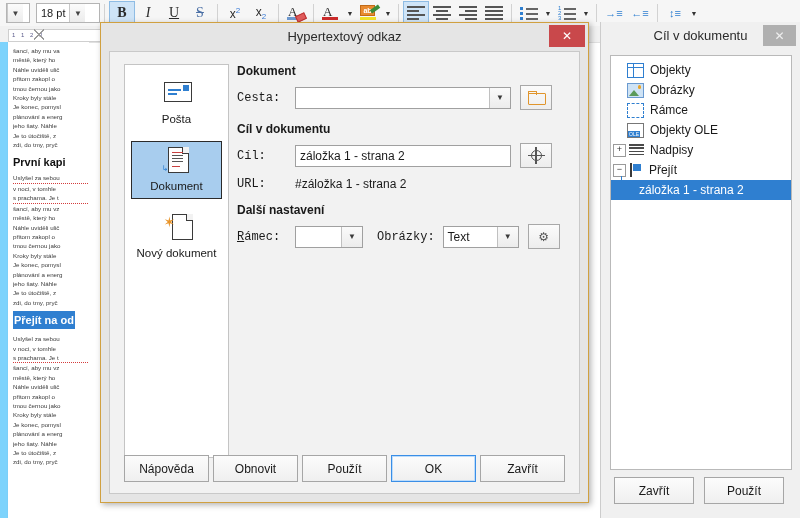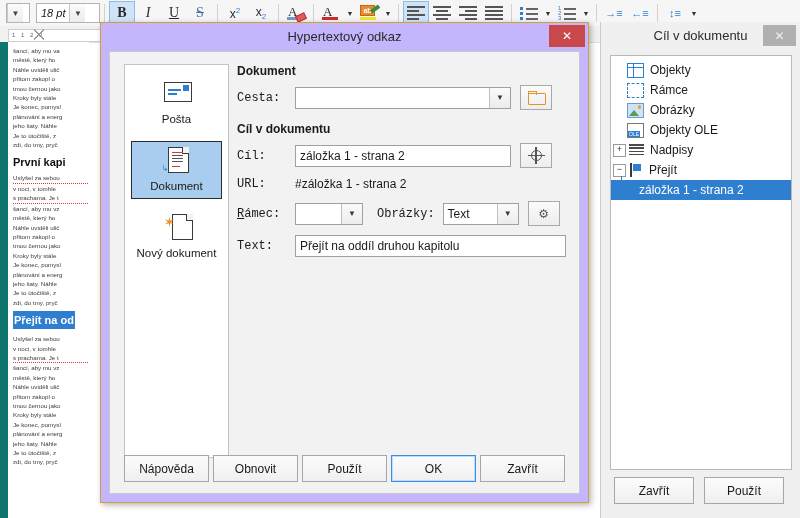--- a/index.html
+++ b/index.html
@@ -12,21 +12,21 @@
   
   #toolbar{
     position:absolute;left:0;top:0;width:800px;height:26px;
     background:#f6f6f6;border-bottom:1px solid #d9d9d9;
     display:flex;align-items:center;
   }
   .tb-sep{width:1px;height:18px;background:#d2d2d2;margin:0 4px;}
   .combo-sm{
     height:18px;border:1px solid #b4b4b4;background:#fff;display:flex;align-items:center;
   }
-  .combo-sm .cval{padding:0 4px;font-size:11px;line-height:18px;white-space:nowrap;font-style:italic;}
+  .combo-sm .cval{padding:0 4px;font-size:11px;line-height:18px;white-space:nowrap;}
   .combo-sm .carr{
     width:15px;height:18px;background:linear-gradient(#fbfbfb,#ececec);
     border-left:1px solid #c8c8c8;display:flex;align-items:center;justify-content:center;
     font-size:8px;color:#444;
   }
   .tb-btn{
     width:26px;height:24px;display:flex;align-items:center;justify-content:center;
     font-size:13px;color:#2b2b2b;position:relative;
   }
   .tb-btn.on{background:#cfe4f7;border:1px solid #8fbce4;box-sizing:border-box;}
@@ -65,41 +65,41 @@
     position:absolute;left:8px;top:3px;width:95px;height:11px;background:#fff;border:1px solid #cfcfcf;
     font-size:6px;color:#5a5a8a;letter-spacing:2px;padding-left:3px;line-height:11px;white-space:nowrap;overflow:hidden;
   }
   #ruler .hourglass{
     position:absolute;left:34px;top:2px;width:10px;height:13px;
     background:linear-gradient(135deg,transparent 45%,#9a9a9a 45%,#9a9a9a 55%,transparent 55%),
                linear-gradient(45deg,transparent 45%,#9a9a9a 45%,#9a9a9a 55%,transparent 55%);
   }
   
   #doc{
-    position:absolute;left:0;top:42px;width:89px;height:476px;background:#0f766e;overflow:hidden;
+    position:absolute;left:0;top:42px;width:89px;height:476px;background:#7dd3fc;overflow:hidden;
   }
   #page{
     position:absolute;left:8px;top:0;width:100px;height:476px;background:#fff;
     box-shadow:1px 0 2px rgba(0,0,0,.25);overflow:hidden;padding:4px 2px 0 5px;box-sizing:border-box;
   }
   .dline{
     font-size:6.2px;line-height:9.4px;color:#3a3a3a;white-space:nowrap;overflow:hidden;
     font-family:"Liberation Sans",sans-serif;
   }
   .dhead{
     font-size:11px;font-weight:bold;line-height:18px;color:#111;white-space:nowrap;overflow:hidden;margin:4px 0 2px;
     font-family:"Liberation Sans",sans-serif;
   }
   .dhead.sel{background:#2f7fd0;color:#fff;display:inline-block;padding:0 1px;}
   .sq{border-bottom:1.5px dotted #d43c3c;}
   .sqr{border-bottom:1.5px dotted #d43c3c;}
   
   #dialog{
     position:absolute;left:100px;top:22px;width:489px;height:481px;
-    background:#c4b5fd;border:1px solid #d0a040;box-sizing:border-box;
+    background:#e5e5e5;border:1px solid #d0a040;box-sizing:border-box;
     box-shadow:2px 2px 6px rgba(0,0,0,.3);
   }
   #dlg-title{
     height:27px;display:flex;align-items:center;justify-content:center;position:relative;
     color:#2b2b2b;font-size:13px;
   }
   #dlg-close{
     position:absolute;right:3px;top:2px;width:36px;height:22px;background:#c9484b;
     display:flex;align-items:center;justify-content:center;color:#fff;font-size:12px;
   }
@@ -478,38 +478,35 @@
               <i class="tv"></i>
               <i class="th"></i>
             </span>
         </span>
       </div>
       <div class="urlrow">
         <span class="lbl">URL:</span>
         <span class="urlval">#záložka 1 - strana 2</span>
       </div>
 
+      <div class="grp-title" style="margin-top:12px">Další nastavení</div>
       <div class="row">
         <span class="lbl"><u>R</u><span></span>ámec:</span>
         <span class="cmb" style="width:68px">
           <span class="v"></span>
           <span class="a">▼</span>
         </span>
         <span class="lbl" style="width:auto;margin-left:14px;margin-right:8px">Obrázky:</span>
         <span class="cmb" style="width:76px">
           <span class="v">Text</span>
           <span class="a">▼</span>
         </span>
         <span class="sqbtn">
             <span class="gear">⚙</span>
           </span>
-      </div>
-      <div class="row">
-        <span class="lbl">Text:</span>
-        <span class="txtbox" style="width:271px">Přejít na oddíl druhou kapitolu</span>
       </div>
     </div>
 
     <div id="dlg-btns">
       <div class="btn">
           <span>Nápověda</span>
         </div>
       <div class="btn">
           <span>Obnovit</span>
         </div>
@@ -534,27 +531,27 @@
     </div>
   </div>
   <div id="tree">
     <div class="tnode">
       <span class="exp blank"></span>
       <span class="tico ti-table"></span>
       <span>Objekty</span>
     </div>
     <div class="tnode">
       <span class="exp blank"></span>
+      <span class="tico ti-img"></span>
+      <span>Obrázky</span>
+    </div>
+    <div class="tnode">
+      <span class="exp blank"></span>
       <span class="tico ti-frame"></span>
       <span>Rámce</span>
-    </div>
-    <div class="tnode">
-      <span class="exp blank"></span>
-      <span class="tico ti-img"></span>
-      <span>Obrázky</span>
     </div>
     <div class="tnode">
       <span class="exp blank"></span>
       <span class="tico ti-ole"></span>
       <span>Objekty OLE</span>
     </div>
     <div class="tnode">
       <span class="exp">+</span>
       <span class="tico ti-head">
           <i></i>

